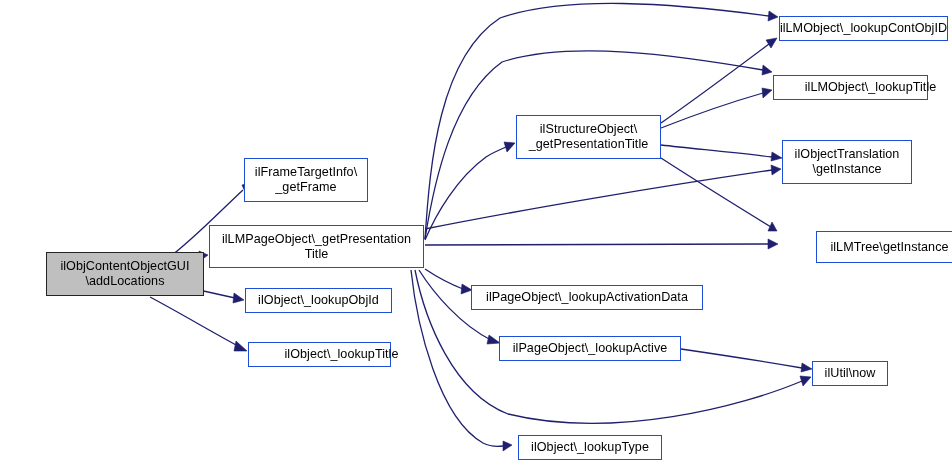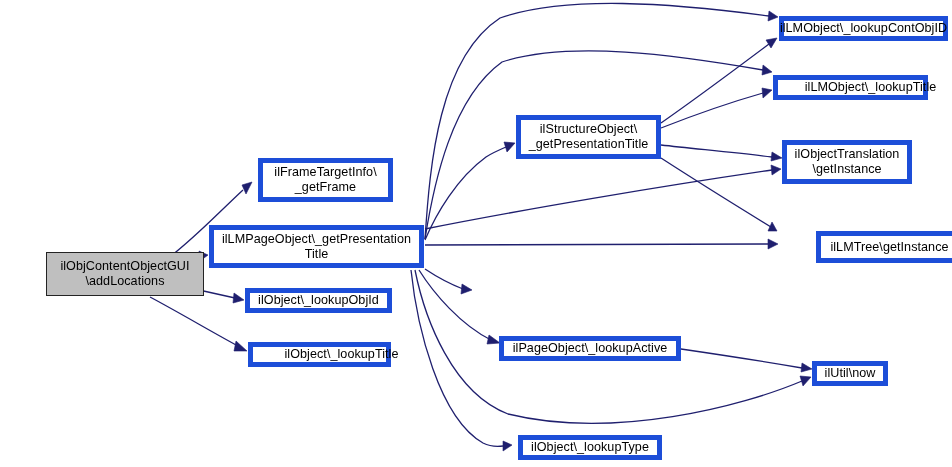--- a/index.html
+++ b/index.html
@@ -28,21 +28,21 @@
     stroke-width: 1.3;
   }
   .edge-head {
     fill: #1f1f6e;
     stroke: #1f1f6e;
     stroke-width: 0.6;
   }
   .node-box {
     position: absolute;
     box-sizing: border-box;
-    border: 5px solid #1d4ed8;
+    border: 1px solid #1d4ed8;
     background: #ffffff;
     display: flex;
     align-items: center;
     justify-content: center;
     text-align: center;
     color: #000000;
     font-size: 12.6px;
     line-height: 15px;
     white-space: pre-line;
     letter-spacing: 0.05px;
@@ -152,21 +152,21 @@
       <path class="edge-path" d="M 681,349 C 722,355 767,362 802,368"></path>
       <polygon class="edge-head" points="802,363 812,369 801,372"></polygon>
     </g>
   </svg>
 
   <div class="node-box root" style="left:4px; top:252px; width:158px; height:44px;margin-left:42px;">
     <span class="node-label">ilObjContentObjectGUI
 \addLocations</span>
   </div>
 
-  <div class="node-box" style="left:258px; top:158px; width:135px; height:44px;">
+  <div class="node-box" style="left:244px; top:158px; width:124px; height:44px;">
     <span class="node-label">ilFrameTargetInfo\
 _getFrame</span>
   </div>
 
   <div class="node-box" style="left:209px; top:225px; width:215px; height:43px;">
     <span class="node-label">ilLMPageObject\_getPresentation
 Title</span>
   </div>
 
   <div class="node-box" style="left:245px; top:288px; width:147px; height:25px;">
@@ -192,20 +192,23 @@
 
   <div class="node-box" style="left:782px; top:140px; width:130px; height:44px;">
     <span class="node-label">ilObjectTranslation
 \getInstance</span>
   </div>
 
   <div class="node-box" style="left:816px; top:231px; width:147px; height:32px;">
     <span class="node-label">ilLMTree\getInstance</span>
   </div>
 
+  <div class="node-box" style="left:471px; top:285px; width:232px; height:25px;">
+    <span class="node-label">ilPageObject\_lookupActivationData</span>
+  </div>
 
   <div class="node-box" style="left:499px; top:336px; width:182px; height:25px;">
     <span class="node-label">ilPageObject\_lookupActive</span>
   </div>
 
   <div class="node-box" style="left:812px; top:361px; width:76px; height:25px;">
     <span class="node-label">ilUtil\now</span>
   </div>
 
   <div class="node-box" style="left:518px; top:435px; width:144px; height:25px;">

